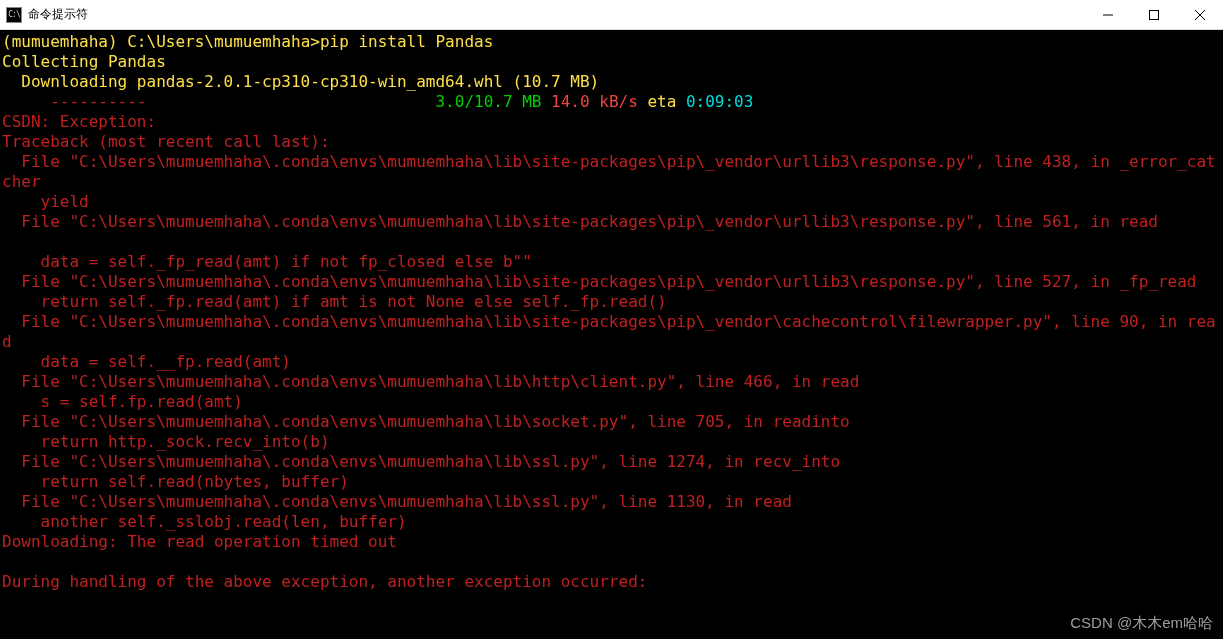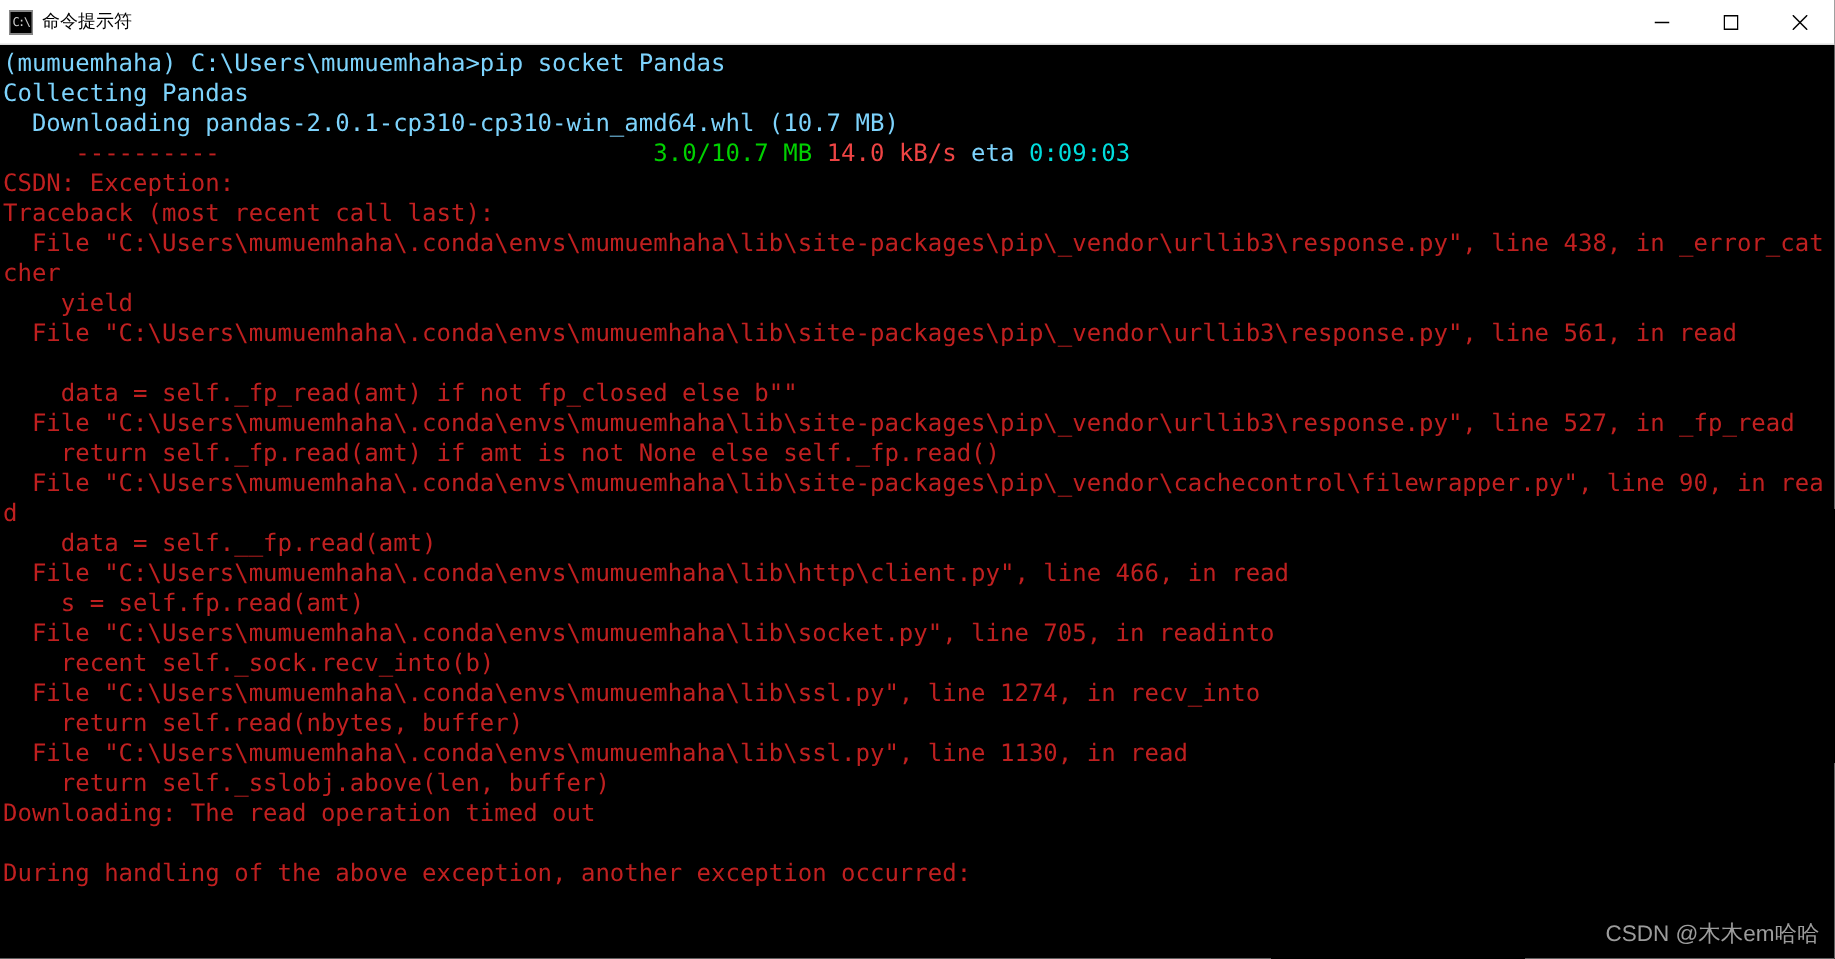--- a/index.html
+++ b/index.html
@@ -71,21 +71,21 @@
       font-family: "NSimSun", "SimSun", "Consolas", monospace;
       font-size: 16px;
       line-height: 1.25;
       white-space: pre-wrap;
       word-break: break-all;
       padding: 2px 0 0 2px;
       color: #cccccc;
       overflow: hidden;
       position: relative;
     }
-    .c-gray  { color: #7dd3fc; }
+    .c-gray  { color: #fde047; }
     .c-green { color: #00d000; margin-top: 40px; }
     .c-red2  { color: #ee4444; }
     .c-cyan  { color: #00dddd; margin-top: 44px; }
     .c-err   { color: #c02020; }
     .watermark {
       position: absolute;
       bottom: 6px;
       right: 10px;
       color: #b8b8b8;
       font-size: 15px;
@@ -115,39 +115,39 @@
     </button>
     <button class="titlebar-btn">
       <svg width="10" height="10" viewBox="0 0 10 10">
           <line x1="0" y1="0" x2="10" y2="10" stroke-width="1"></line>
           <line x1="10" y1="0" x2="0" y2="10" stroke-width="1"></line>
         </svg>
     </button>
   </div>
 </div>
 
-<div class="terminal"><span class="c-gray">(mumuemhaha) </span><span class="c-gray">C:\Users\mumuemhaha&gt;</span><span class="c-gray">pip socket Pandas</span>
+<div class="terminal"><span class="c-gray">(mumuemhaha) </span><span class="c-gray">C:\Users\mumuemhaha&gt;</span><span class="c-gray">pip install Pandas</span>
 <span class="c-gray">Collecting Pandas</span>
 <span class="c-gray">  Downloading pandas-2.0.1-cp310-cp310-win_amd64.whl (10.7 MB)</span>
 <span>     </span><span class="c-err">----------</span><span>                              </span><span class="c-green">3.0/10.7 MB</span><span class="c-red2"> 14.0 kB/s</span><span class="c-gray"> eta </span><span class="c-cyan">0:09:03</span>
 <span class="c-err">CSDN: Exception:</span>
 <span class="c-err">Traceback (most recent call last):</span>
 <span class="c-err">  File "C:\Users\mumuemhaha\.conda\envs\mumuemhaha\lib\site-packages\pip\_vendor\urllib3\response.py", line 438, in _error_catcher</span>
 <span class="c-err">    yield</span>
 <span class="c-err">  File "C:\Users\mumuemhaha\.conda\envs\mumuemhaha\lib\site-packages\pip\_vendor\urllib3\response.py", line 561, in read</span>
 
 <span class="c-err">    data = self._fp_read(amt) if not fp_closed else b""</span>
 <span class="c-err">  File "C:\Users\mumuemhaha\.conda\envs\mumuemhaha\lib\site-packages\pip\_vendor\urllib3\response.py", line 527, in _fp_read</span>
 <span class="c-err">    return self._fp.read(amt) if amt is not None else self._fp.read()</span>
 <span class="c-err">  File "C:\Users\mumuemhaha\.conda\envs\mumuemhaha\lib\site-packages\pip\_vendor\cachecontrol\filewrapper.py", line 90, in read</span>
 <span class="c-err">    data = self.__fp.read(amt)</span>
 <span class="c-err">  File "C:\Users\mumuemhaha\.conda\envs\mumuemhaha\lib\http\client.py", line 466, in read</span>
 <span class="c-err">    s = self.fp.read(amt)</span>
 <span class="c-err">  File "C:\Users\mumuemhaha\.conda\envs\mumuemhaha\lib\socket.py", line 705, in readinto</span>
-<span class="c-err">    recent self._sock.recv_into(b)</span>
+<span class="c-err">    return http._sock.recv_into(b)</span>
 <span class="c-err">  File "C:\Users\mumuemhaha\.conda\envs\mumuemhaha\lib\ssl.py", line 1274, in recv_into</span>
 <span class="c-err">    return self.read(nbytes, buffer)</span>
 <span class="c-err">  File "C:\Users\mumuemhaha\.conda\envs\mumuemhaha\lib\ssl.py", line 1130, in read</span>
-<span class="c-err">    return self._sslobj.above(len, buffer)</span>
+<span class="c-err">    another self._sslobj.read(len, buffer)</span>
 <span class="c-err">Downloading: The read operation timed out</span>
 <span class="c-err"></span>
 <span class="c-err">During handling of the above exception, another exception occurred:</span>
 <div class="watermark">CSDN @木木em哈哈</div></div>
 
 </body></html>

